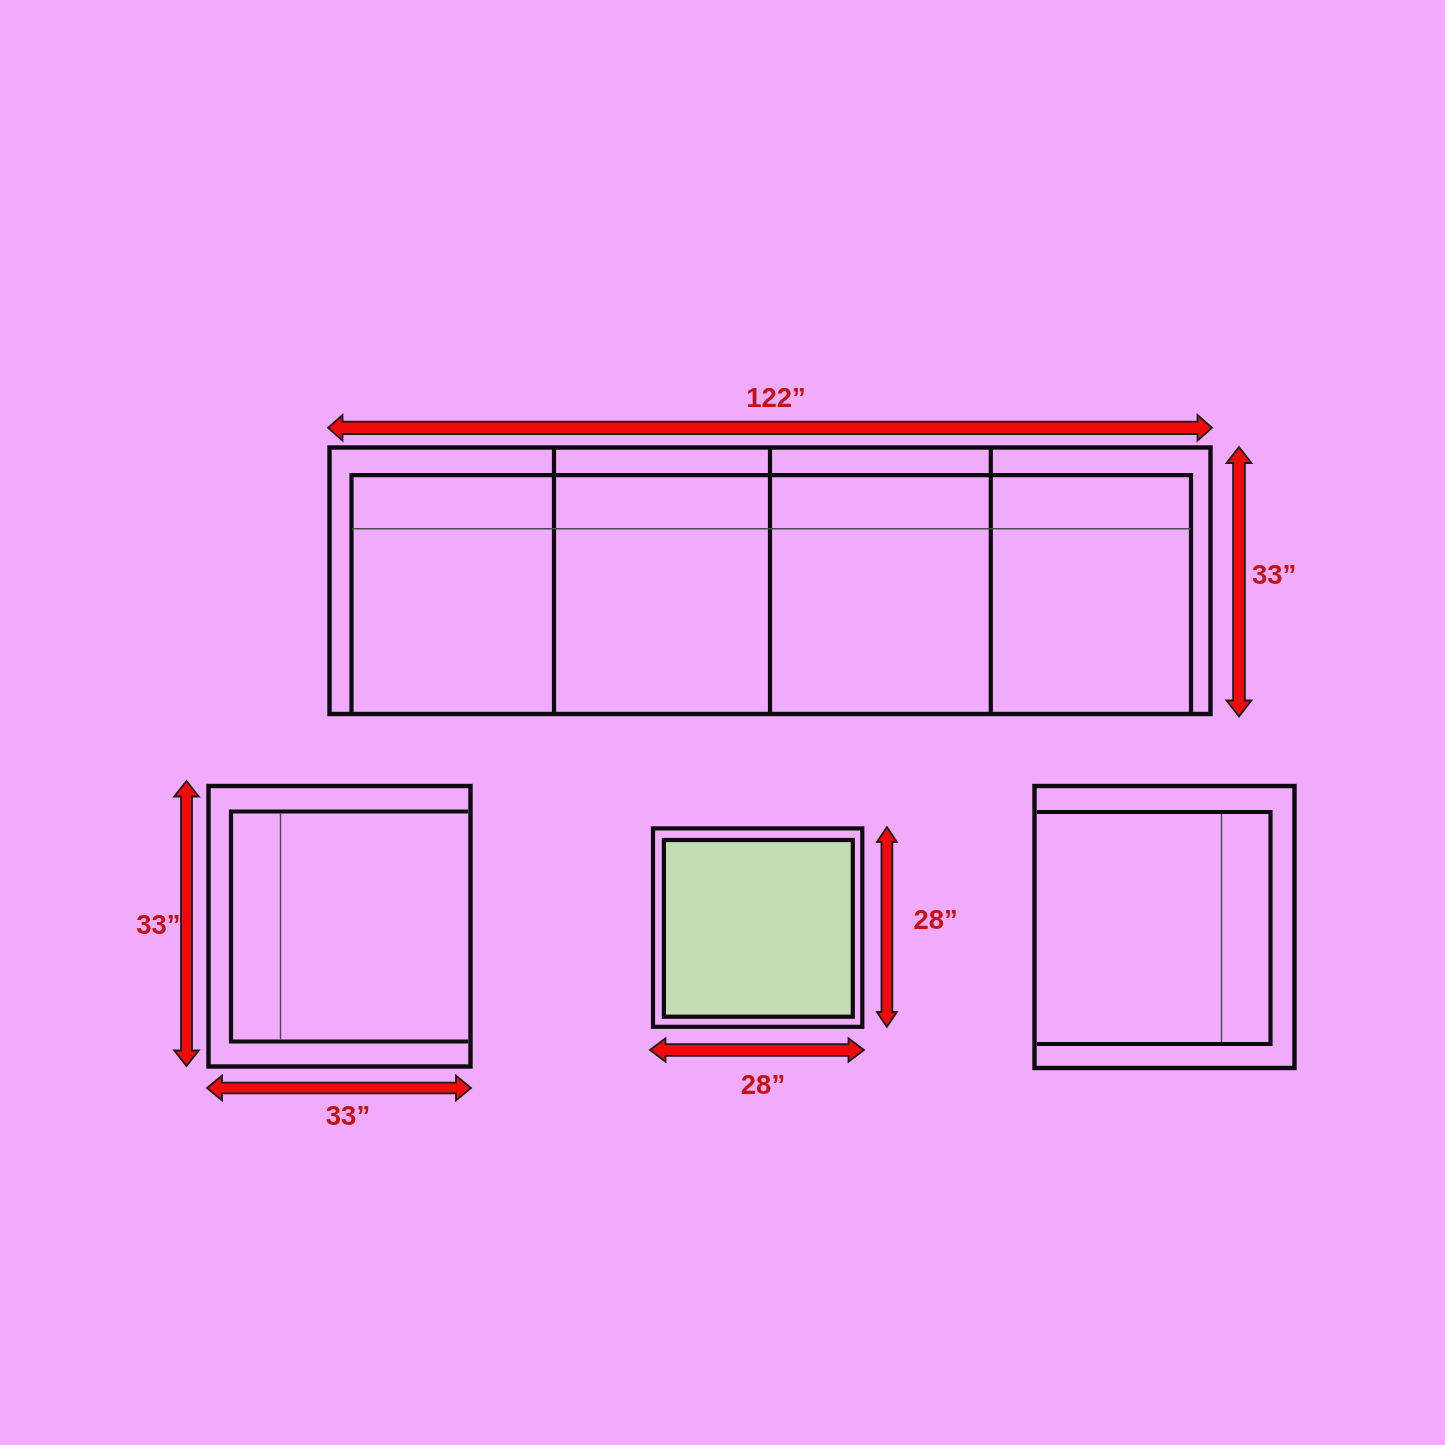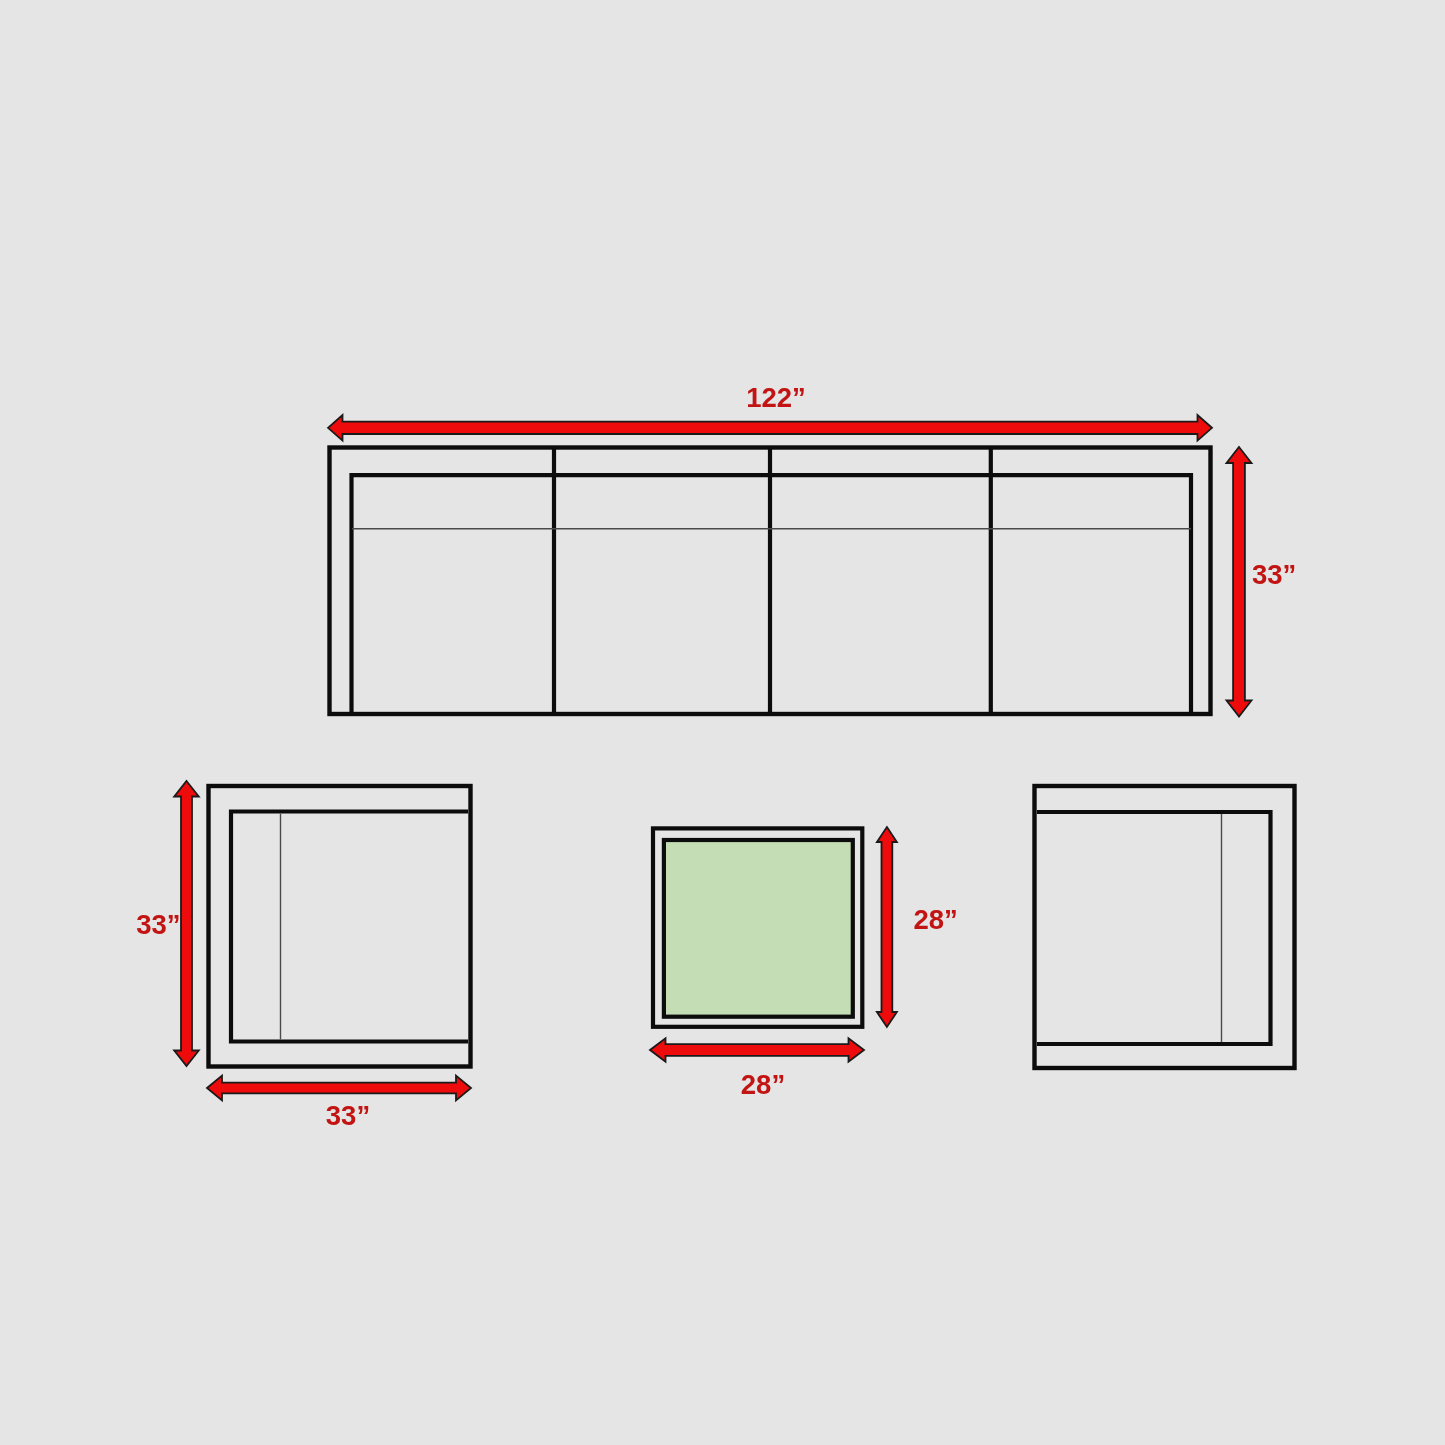--- a/index.html
+++ b/index.html
@@ -1,16 +1,16 @@
 <!DOCTYPE html>
 <html><head>
 <meta charset="utf-8">
 <style>
   html,body{margin:0;padding:0;background:#ffffff;}
-  .wrap{width:1445px;height:1445px;position:relative;background:#e5e5e5;}
+  .wrap{width:1445px;height:1445px;position:relative;background:#f0abfc;}
   text{font-family:"Liberation Sans", sans-serif;font-weight:bold;fill:#c31414;}
 </style>
 </head>
 <body>
 <div class="wrap">
 <svg width="1445" height="1445" viewBox="0 0 1445 1445">
 
   <rect x="329.5" y="447.5" width="881" height="266.5" fill="none" stroke="#0c0c0c" stroke-width="4.4"></rect>
 
   <path d="M 351.5 714 L 351.5 475.2 L 1191 475.2 L 1191 714" fill="none" stroke="#0c0c0c" stroke-width="4.2"></path>

